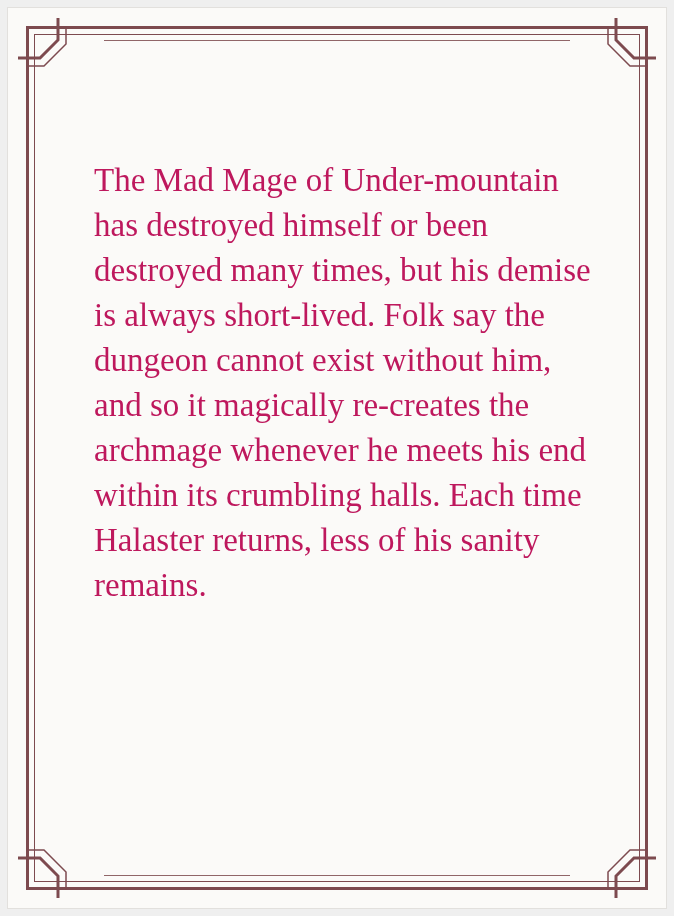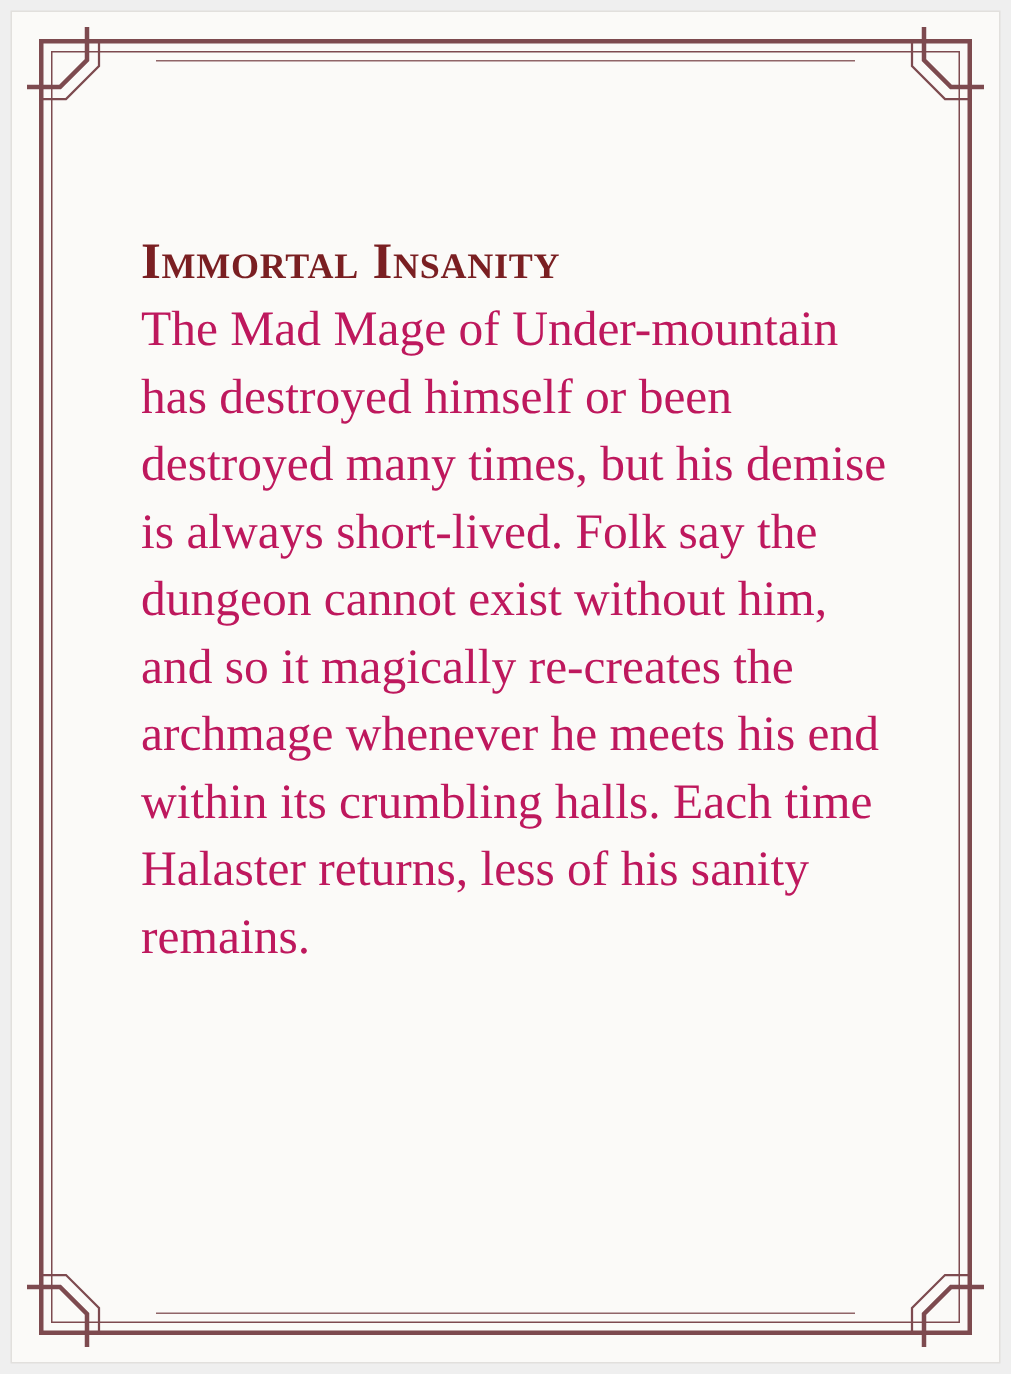--- a/index.html
+++ b/index.html
@@ -122,17 +122,16 @@
     <svg width="62" height="62" viewBox="0 0 62 62">
       <path d="M0 40 L22 40 L40 22 L40 0" fill="none" stroke="#7d4a4f" stroke-width="3"></path>
       <path d="M8 48 L26 48 L48 26 L48 8" fill="none" stroke="#7d4a4f" stroke-width="1.5"></path>
     </svg>
   </div>
 
   <div class="flourish fl-top"></div>
   <div class="flourish fl-bottom"></div>
 
   <div class="content">
-    <h1 class="title">Immortal Insanity</h1>
     <p class="body-text">The Mad Mage of Under-mountain has destroyed himself or been destroyed many times, but his demise is always short-lived. Folk say the dungeon cannot exist without him, and so it magically re-creates the archmage whenever he meets his end within its crumbling halls. Each time Halaster returns, less of his sanity remains.</p>
   </div>
 
 </div>
 
 </body></html>

